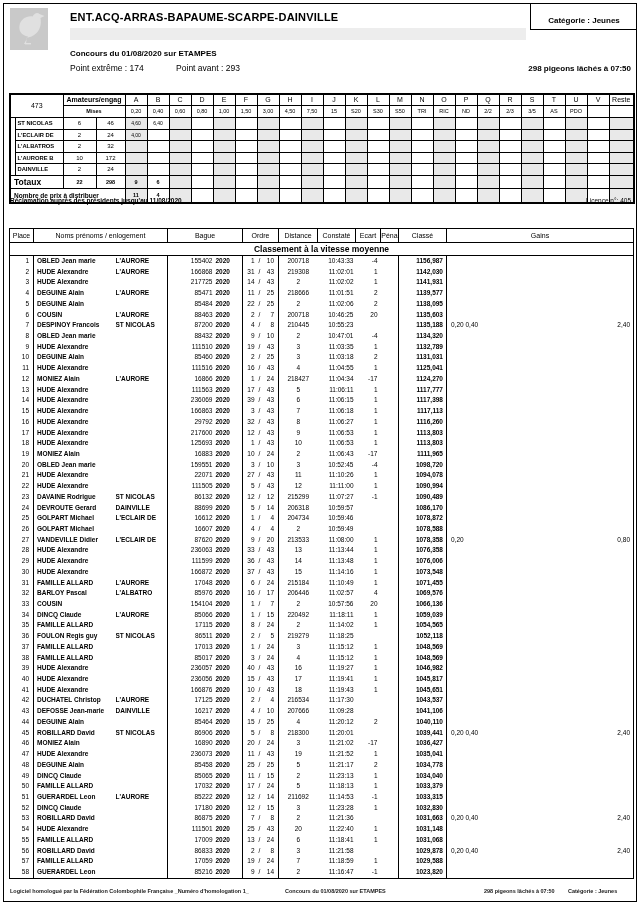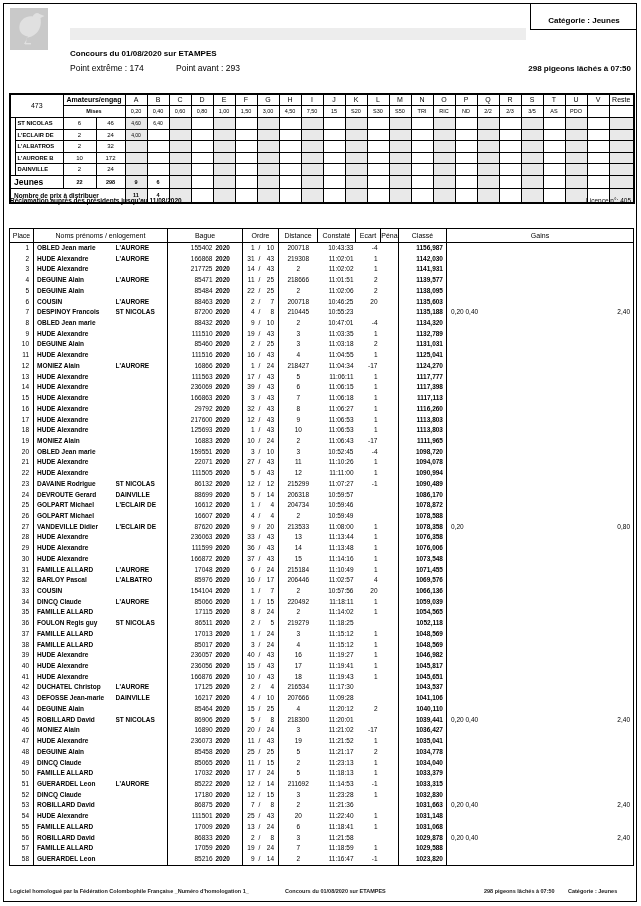--- a/index.html
+++ b/index.html
@@ -81,20 +81,21 @@
 <div class="page">
   <div class="page-border"></div>
 
   <div class="logo">
     <svg viewBox="0 0 38 42">
       <path fill="#e0e0e0" d="M14 36 L18 28.5 C11.5 27.5 8.5 22.5 9.5 17.5 C10.5 11.5 16.5 7.5 22.5 8.5 C24.5 5 27.5 4 29.5 6 L34.5 8 L30.5 10 C31.5 15 30.5 21 26.5 25 C23.5 28 19.5 29.5 16.8 29.7 L16 36 Z"></path>
       <rect fill="#e0e0e0" x="15" y="35" width="6" height="1.4"></rect>
     </svg>
   </div>
 
+  <div class="title">ENT.ACQ-ARRAS-BAPAUME-SCARPE-DAINVILLE</div>
   <div class="band"></div>
   <div class="catbox">
     <span>Catégorie : Jeunes</span>
   </div>
   <div class="concours">Concours du 01/08/2020 sur ETAMPES</div>
   <div class="points">
     <span>Point extrême : 174</span>
     <span>Point avant : 293</span>
   </div>
   <div class="pigeons">298 pigeons lâchés à 07:50</div>
@@ -322,21 +323,21 @@
           <td class="lv"></td>
           <td class="lv shd"></td>
           <td class="lv"></td>
           <td class="lv shd"></td>
           <td class="lv"></td>
           <td class="lv shd"></td>
           <td class="lv"></td>
           <td class="lv shd"></td>
         </tr>
         <tr class="totrow">
-          <td class="totlabel" colspan="2">Jeunes</td>
+          <td class="totlabel" colspan="2">Totaux</td>
           <td class="totnum">22</td>
           <td class="totnum">298</td>
           <td class="totnum shd">9</td>
           <td class="totnum">6</td>
           <td class="totnum shd"></td>
           <td class="totnum"></td>
           <td class="totnum shd"></td>
           <td class="totnum"></td>
           <td class="totnum shd"></td>
           <td class="totnum"></td>
@@ -412,20 +413,23 @@
         <th colspan="2">Noms prénoms / enlogement</th>
         <th colspan="2" class="hbague">Bague</th>
         <th colspan="3">Ordre</th>
         <th>Distance</th>
         <th>Constaté</th>
         <th class="hsmall">Ecart</th>
         <th class="hsmall">Péna</th>
         <th>Classé</th>
         <th colspan="2">Gains</th>
       </tr>
+      <tr class="crow">
+        <td colspan="15">Classement à la vitesse moyenne</td>
+      </tr>
     </thead>
     <tbody id="results-body">
         <tr>
           <td class="c-place br">1</td>
           <td class="c-name">OBLED Jean marie</td>
           <td class="c-club br">L'AURORE</td>
           <td class="c-ring">155402</td>
           <td class="c-year br">2020</td>
           <td class="c-on">1</td>
           <td class="c-slash">/</td>

